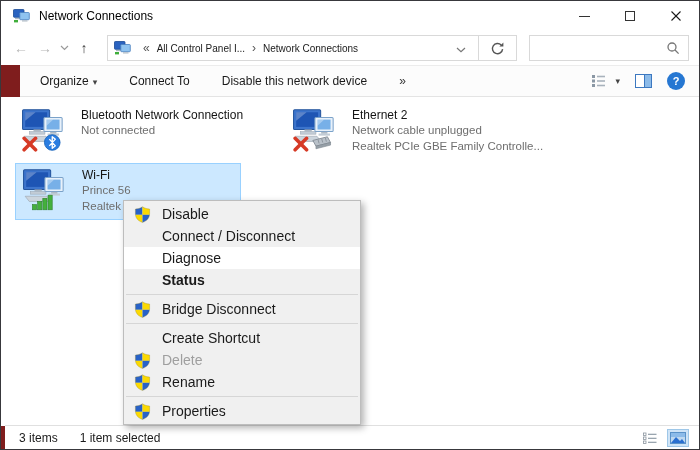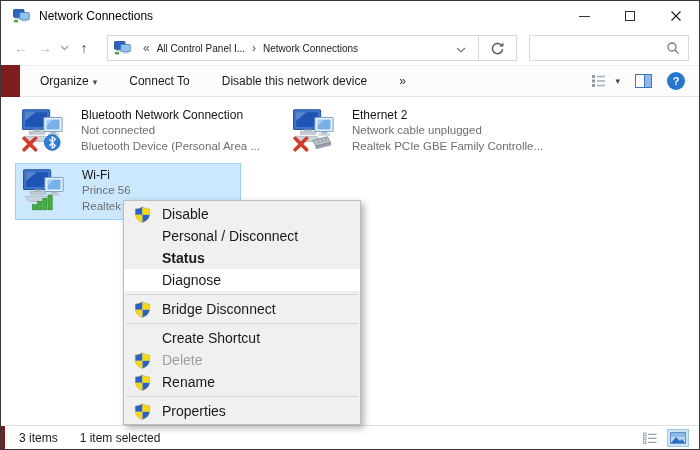--- a/index.html
+++ b/index.html
@@ -203,21 +203,20 @@
     <div class="conn-item" style="left:14px; top:7px;">
       <svg class="conn-ico" viewBox="0 0 48 42">
         <use href="#pc-pair"></use>
           <use href="#red-x"></use>
         <circle cx="30" cy="33" r="7.5" fill="#2a7de1" stroke="#1360b8" stroke-width="0.8"></circle>
         <path d="M27.2 29.8 L33 36.2 L30 38.6 L30 27.4 L33 29.8 L27.2 36.2" fill="none" stroke="#fff" stroke-width="1.3" stroke-linejoin="round"></path>
       </svg>
       <div class="conn-text">
         <div class="conn-name">Bluetooth Network Connection</div>
         <div class="conn-sub">Not connected</div>
-        <div class="conn-sub">Bluetooth Device (Personal Area ...</div>
       </div>
     </div>
 
     <div class="conn-item" style="left:285px; top:7px;">
       <svg class="conn-ico" viewBox="0 0 48 42">
         <use href="#pc-pair"></use>
           <use href="#red-x"></use>
         <polygon points="20,31 34,27.5 37,33 23,36.5" fill="#b9c1c9" stroke="#7d868f" stroke-width="0.8"></polygon>
         <polygon points="23,36.5 37,33 37,35.5 23,39" fill="#97a0a8" stroke="#7d868f" stroke-width="0.6"></polygon>
         <line x1="25" y1="30.2" x2="26" y2="33.8" stroke="#7d868f" stroke-width="0.7"></line>
@@ -248,29 +247,29 @@
 
     <div class="menu">
       <div class="mi">
         <svg class="mi-ico" viewBox="0 0 17 17">
             <use href="#uac-shield"></use>
           </svg>
         <span class="mi-label">Disable</span>
       </div>
       <div class="mi">
         <svg class="mi-ico empty" viewBox="0 0 17 17"></svg>
-        <span class="mi-label">Personal / Disconnect</span>
+        <span class="mi-label">Connect / Disconnect</span>
+      </div>
+      <div class="mi highlighted">
+        <svg class="mi-ico empty" viewBox="0 0 17 17"></svg>
+        <span class="mi-label">Diagnose</span>
       </div>
       <div class="mi bold">
         <svg class="mi-ico empty" viewBox="0 0 17 17"></svg>
         <span class="mi-label">Status</span>
-      </div>
-      <div class="mi highlighted">
-        <svg class="mi-ico empty" viewBox="0 0 17 17"></svg>
-        <span class="mi-label">Diagnose</span>
       </div>
       <div class="menu-sep"></div>
       <div class="mi">
         <svg class="mi-ico" viewBox="0 0 17 17">
             <use href="#uac-shield"></use>
           </svg>
         <span class="mi-label">Bridge Disconnect</span>
       </div>
       <div class="menu-sep"></div>
       <div class="mi">

